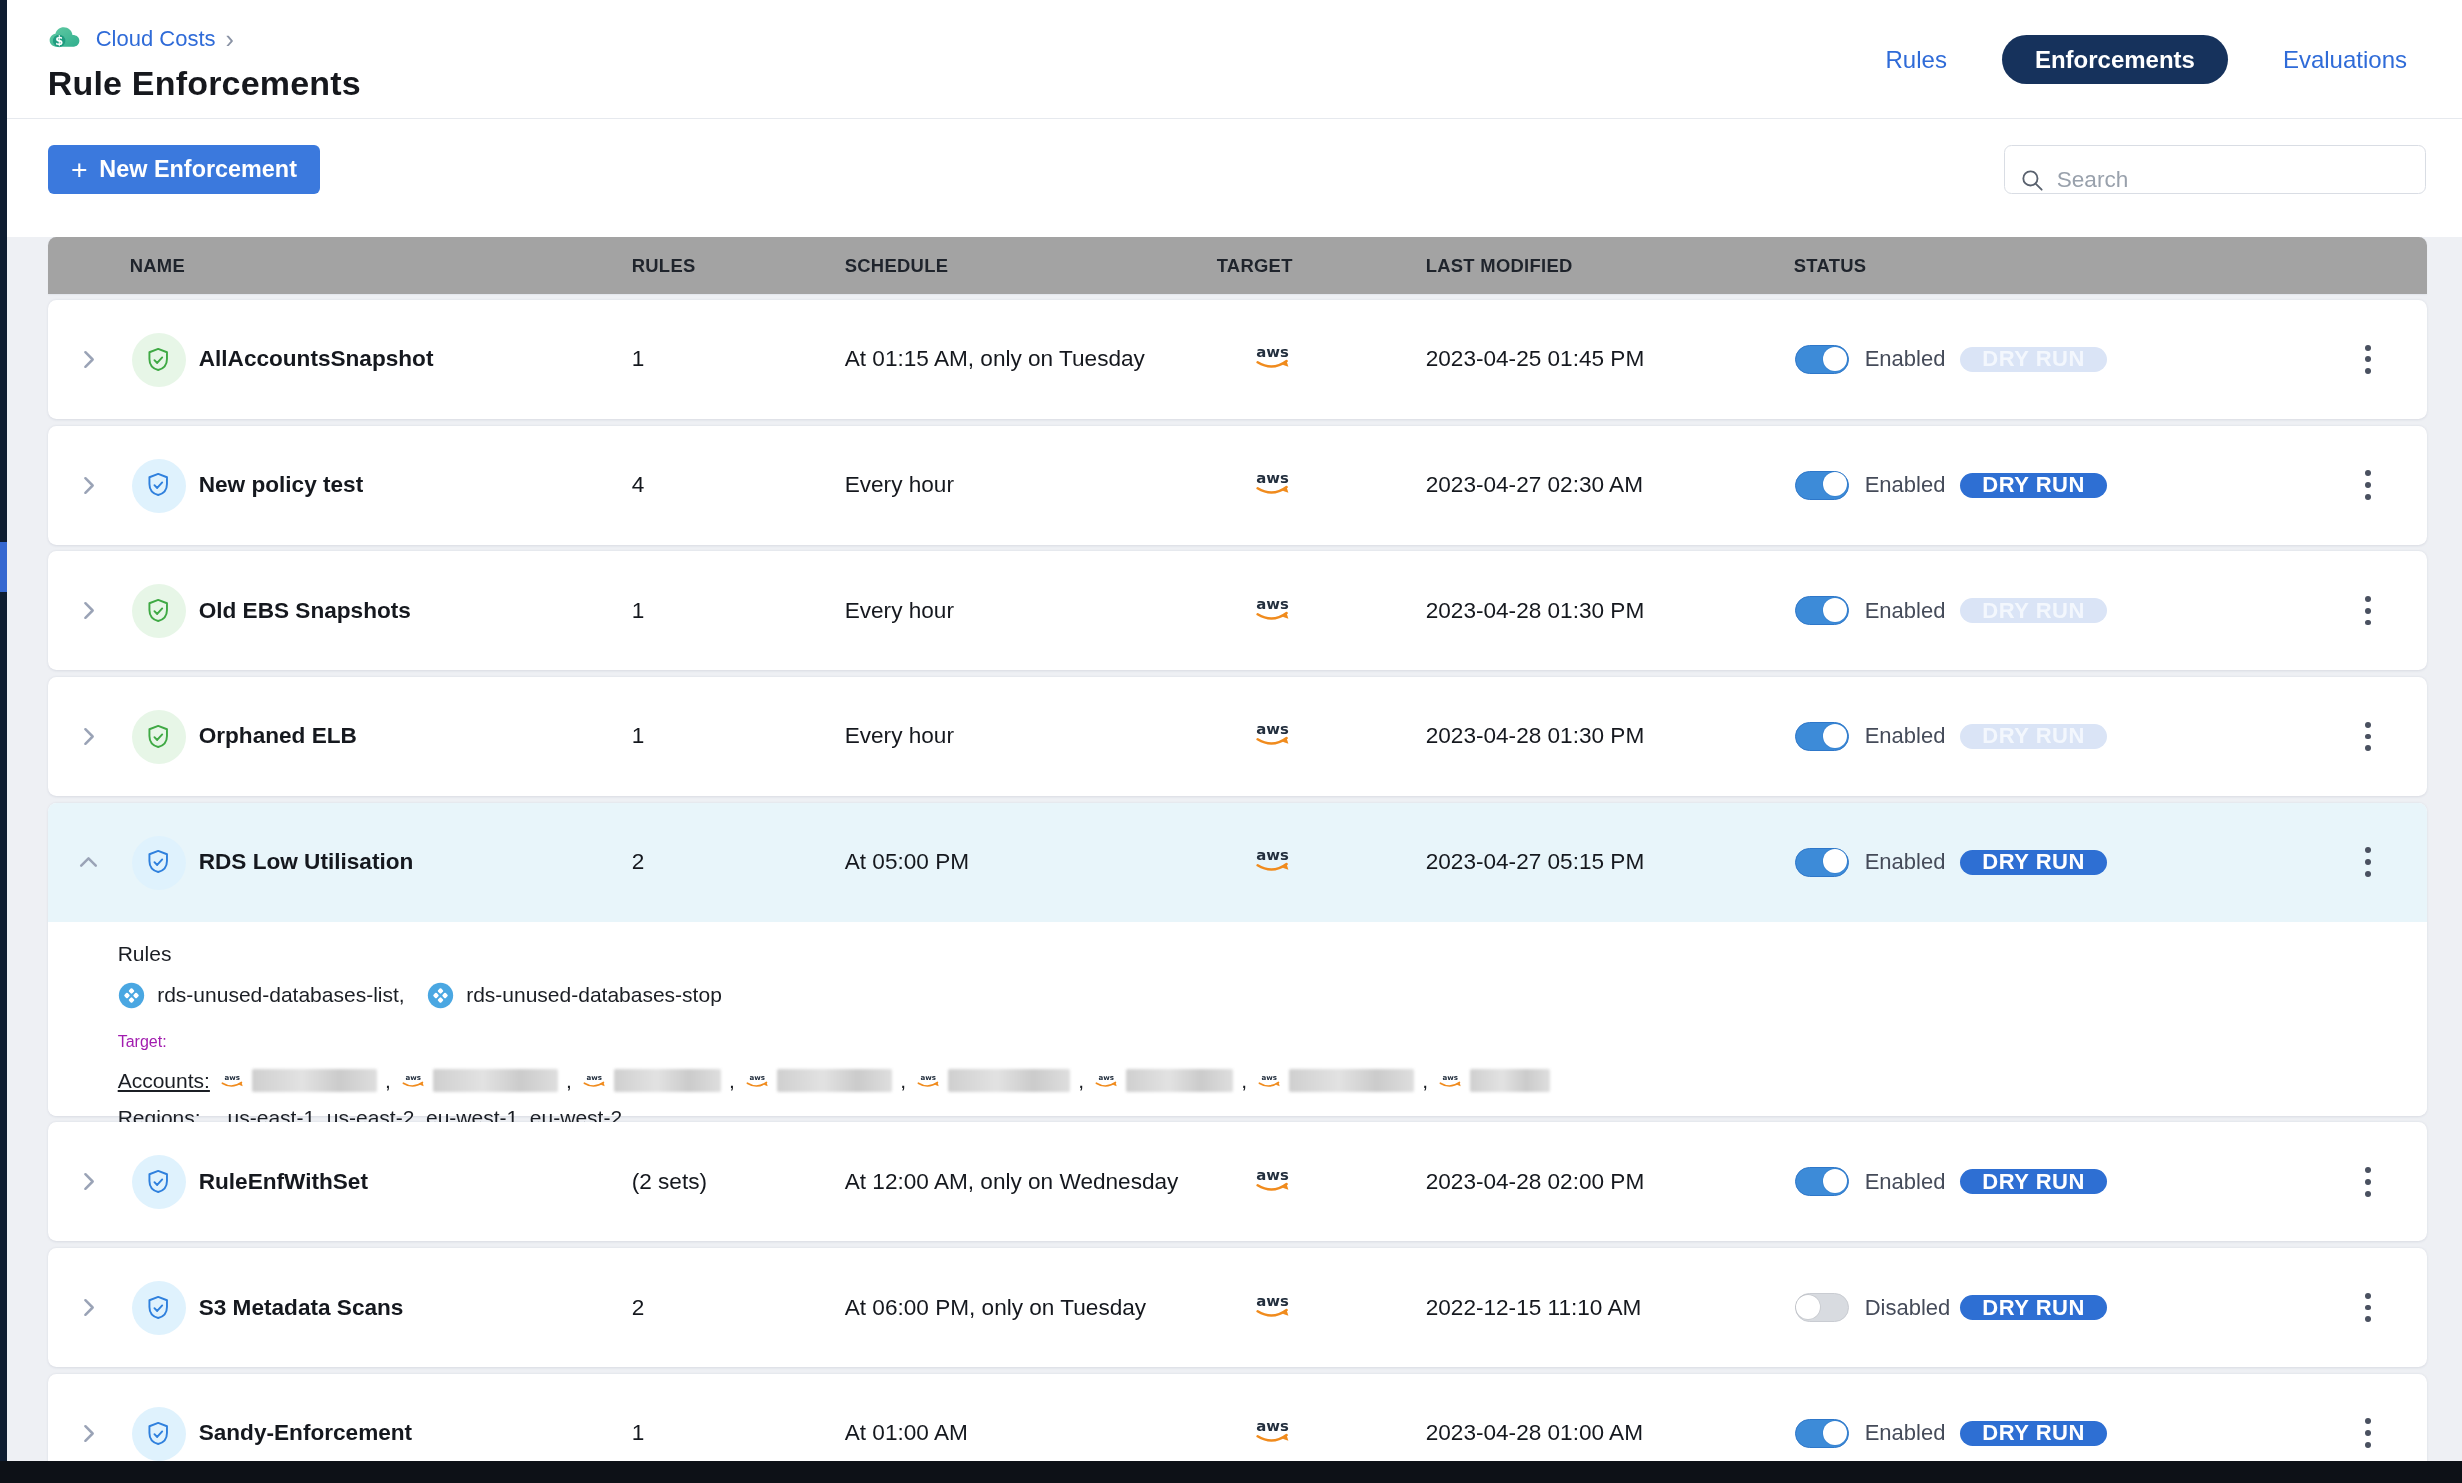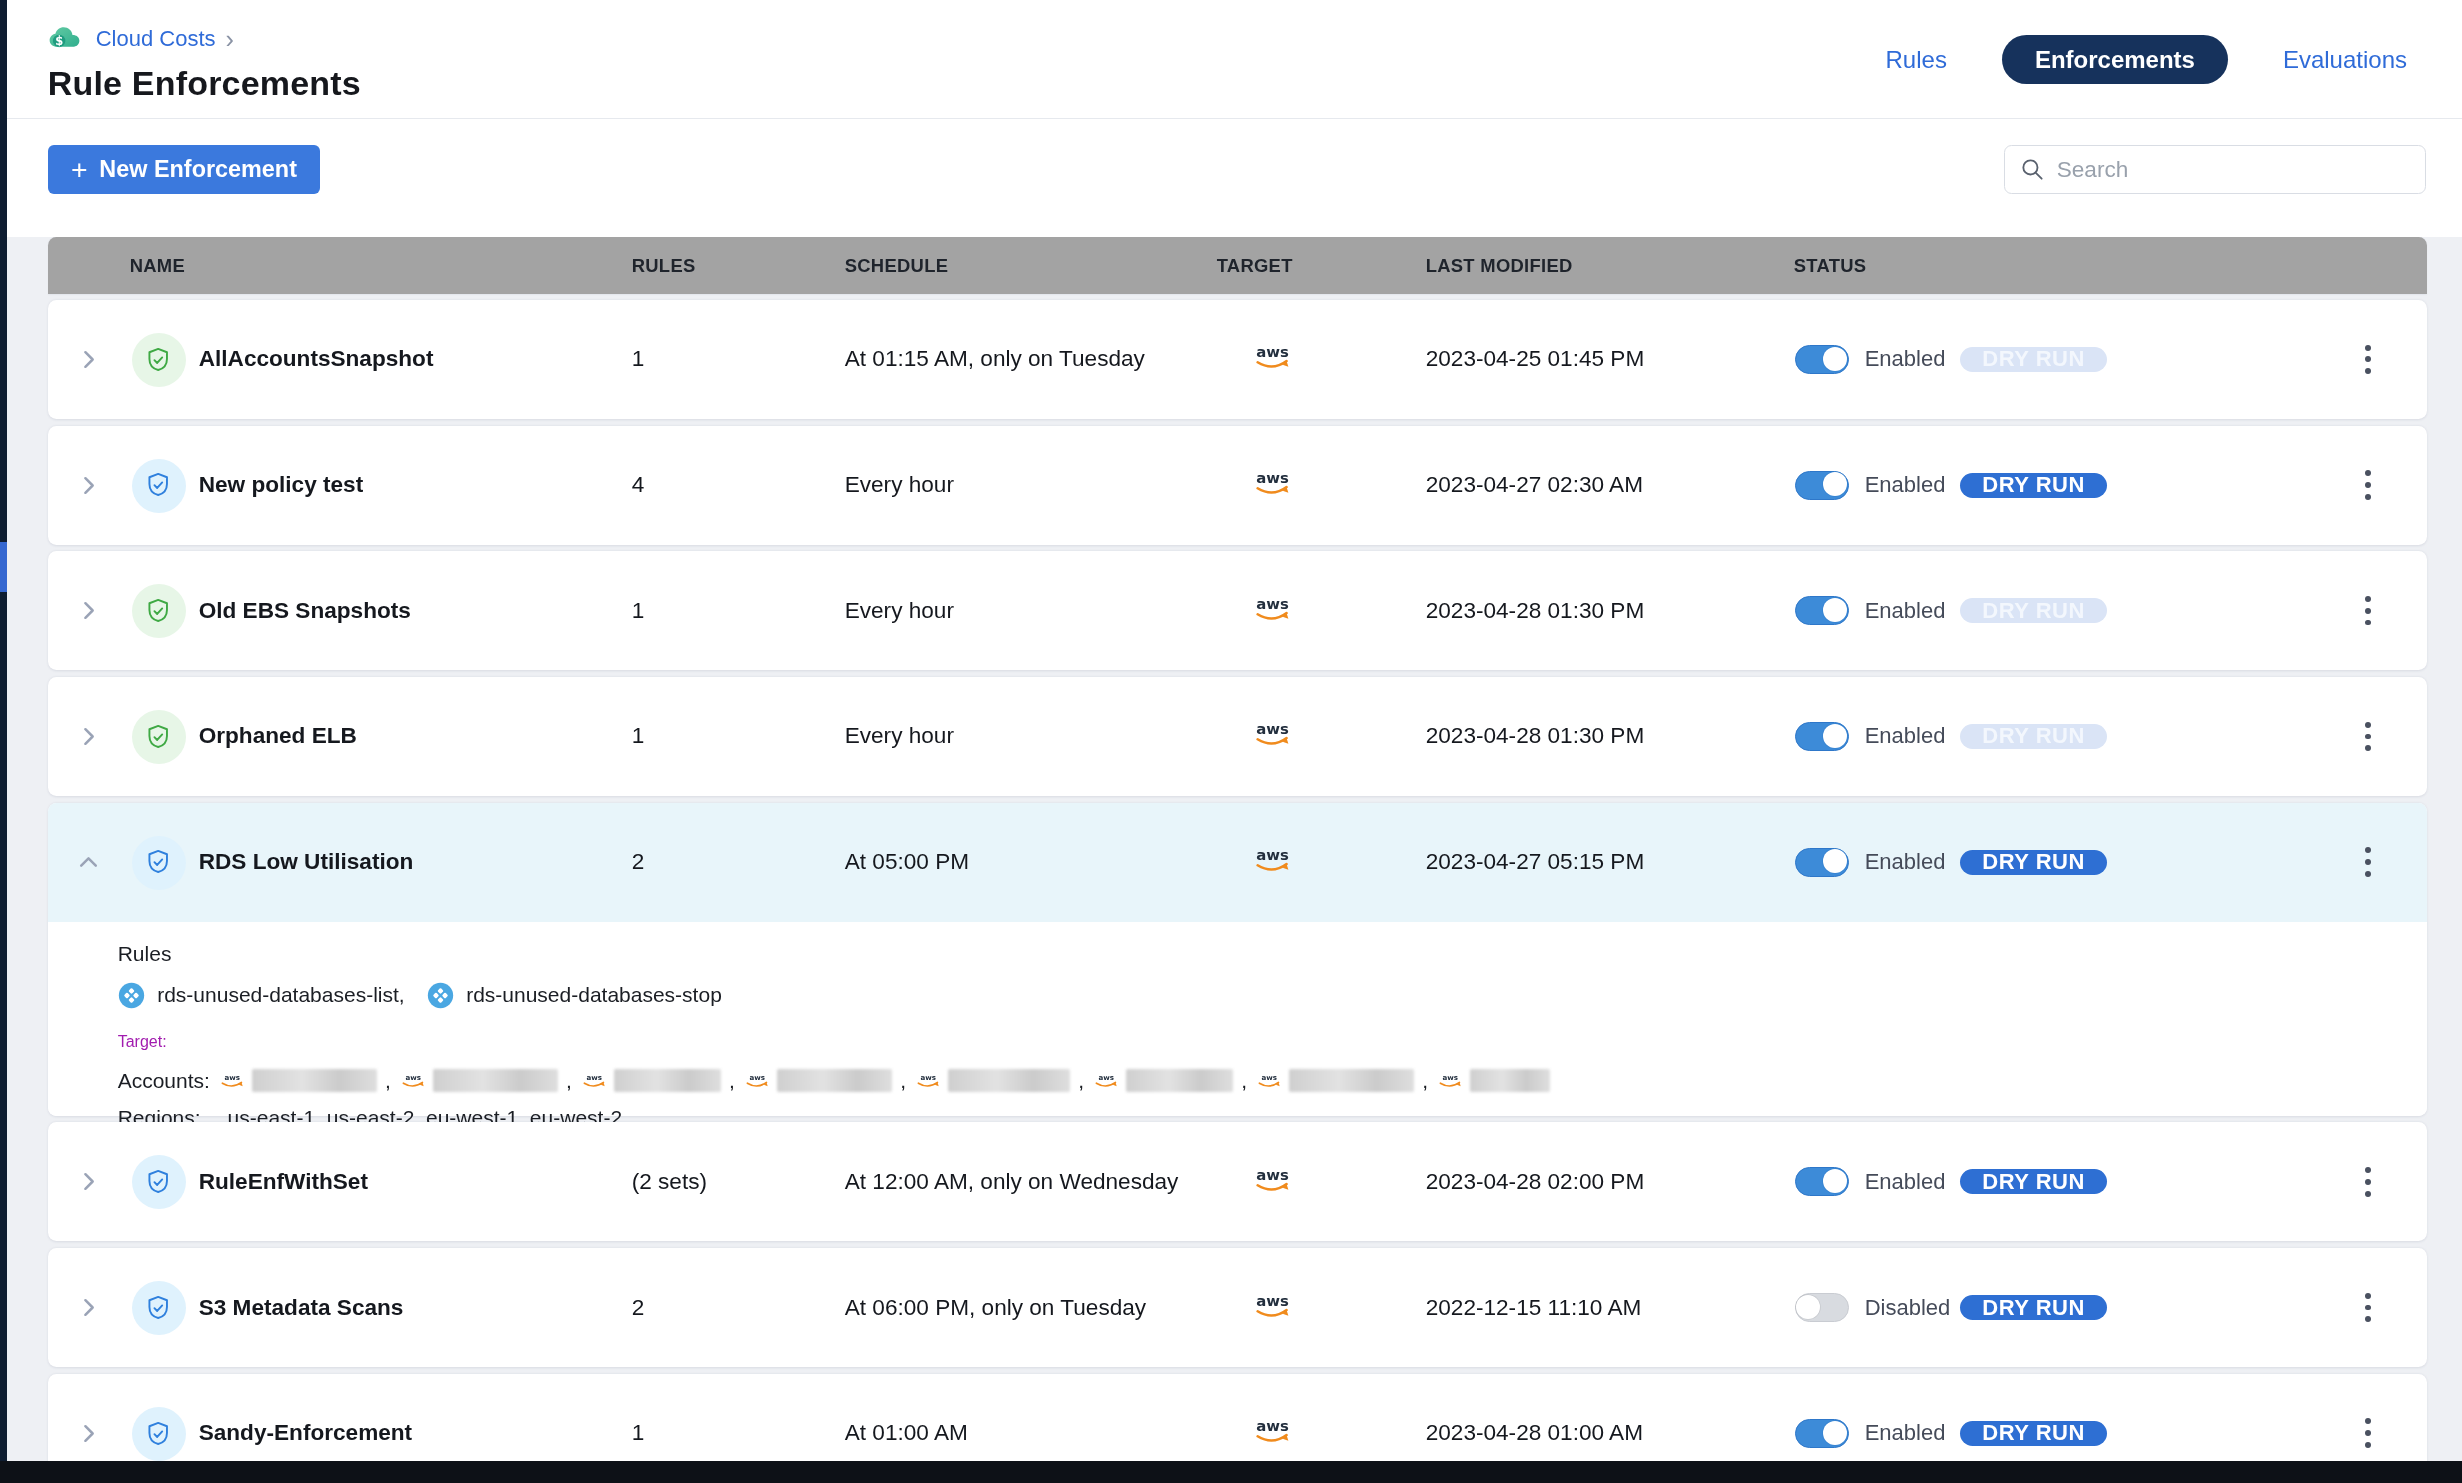--- a/index.html
+++ b/index.html
@@ -22,21 +22,21 @@
   .tabs { position:absolute; right:55px; top:0; height:119px; display:flex; align-items:center; gap:55px; }
   .tab-link { font-size:24px; color:#2f6bd8; cursor:pointer; }
   .tab-pill { background:#16325c; color:#fff; font-size:24px; font-weight:bold; height:49px; display:flex; align-items:center; padding:0 33px; border-radius:836px; cursor:pointer; }
 
   
   .toolbar { position:absolute; left:6.7px; right:0; top:120px; height:117px; background:#fff; z-index:4; }
   .new-btn { position:absolute; left:41px; top:25px; height:49px; background:#3b79dd; color:#fff; border:none;
     border-radius:5.9px; font-family:inherit; font-size:23.4px; font-weight:bold; display:flex; align-items:center; gap:11.7px; padding:0 23.4px; cursor:pointer; }
   .new-btn .plus { font-size:28.4px; font-weight:normal; line-height:23.4px; }
   .search-box { position:absolute; right:36px; top:25px; width:422px; height:49px; border:1.7px solid #d9dde4; border-radius:7.5px;
-    display:flex; align-items:center; padding:0 15px; gap:11.7px; background:#fff; }
+    display:flex; align-items:flex-end; padding:0 15px; gap:11.7px; background:#fff; }
   .search-box input { border:none; outline:none; flex:1; font-family:inherit; font-size:22.6px; color:#333; background:transparent; }
   .search-box input::placeholder { color:#99a1ac; }
 
   
   .table-region { position:absolute; left:6.7px; right:0; top:237px; bottom:0; background:#eef0f4; z-index:3; }
   .table { position:absolute; left:41px; top:0; width:2379px; }
   .thead { position:relative; height:57px; background:#a3a3a3; border-radius:8.4px 8.4px 0 0; margin-bottom:5.9px;
     box-shadow:0 0.8px 1.7px rgba(25,39,80,0.05);text-decoration:underline; }
   .th { position:absolute; top:0; height:57px; display:flex; align-items:center; font-size:18.4px; font-weight:bold; color:#1f242c; letter-spacing:0.3px; }
 
@@ -73,21 +73,21 @@
 
   .kebab { display:flex; flex-direction:column; gap:5.9px; }
   .kebab i { width:5.9px; height:5.9px; border-radius:50%; background:#4a5160; display:block; }
 
   
   .detail { position:absolute; left:0; right:0; top:119px; bottom:0; background:#fff; border-radius:0 0 8.4px 8.4px; padding-left:70px; }
   .d-rules-label { position:absolute; left:70px; top:20px; font-size:21px; color:#1b1e24; }
   .d-chips { position:absolute; left:70px; top:60px; display:flex; align-items:center; gap:22px; }
   .chip { display:flex; align-items:center; gap:12.5px; font-size:21px; color:#1b1e24; }
   .d-target-label { position:absolute; left:70px; top:111px; font-size:16px; color:#a21caf; }
-  .d-accounts { position:absolute; left:70px; top:147px; display:flex; align-items:center; gap:8.4px; font-size:21px; color:#1b1e24; flex-wrap:nowrap; }
+  .d-accounts { position:absolute; left:70px; top:147px; display:flex; align-items:center; gap:8.4px; font-size:21px; color:#1b1e24; flex-wrap:nowrap;text-decoration:underline; }
   .redacted { height:23.4px; background:linear-gradient(90deg,#cfcfcf,#e2e2e2 40%,#cbcbcb 70%,#dedede); filter:blur(1.7px); border-radius:1.7px; display:inline-block; }
   .acct { display:flex; align-items:center; gap:5px; }
   .d-regions { position:absolute; left:70px; top:184px; font-size:21px; color:#1b1e24; display:flex; gap:27px; }
 
   svg { display:block; }
 </style>
 </head>
 <body>
 
 <div class="left-sliver">

